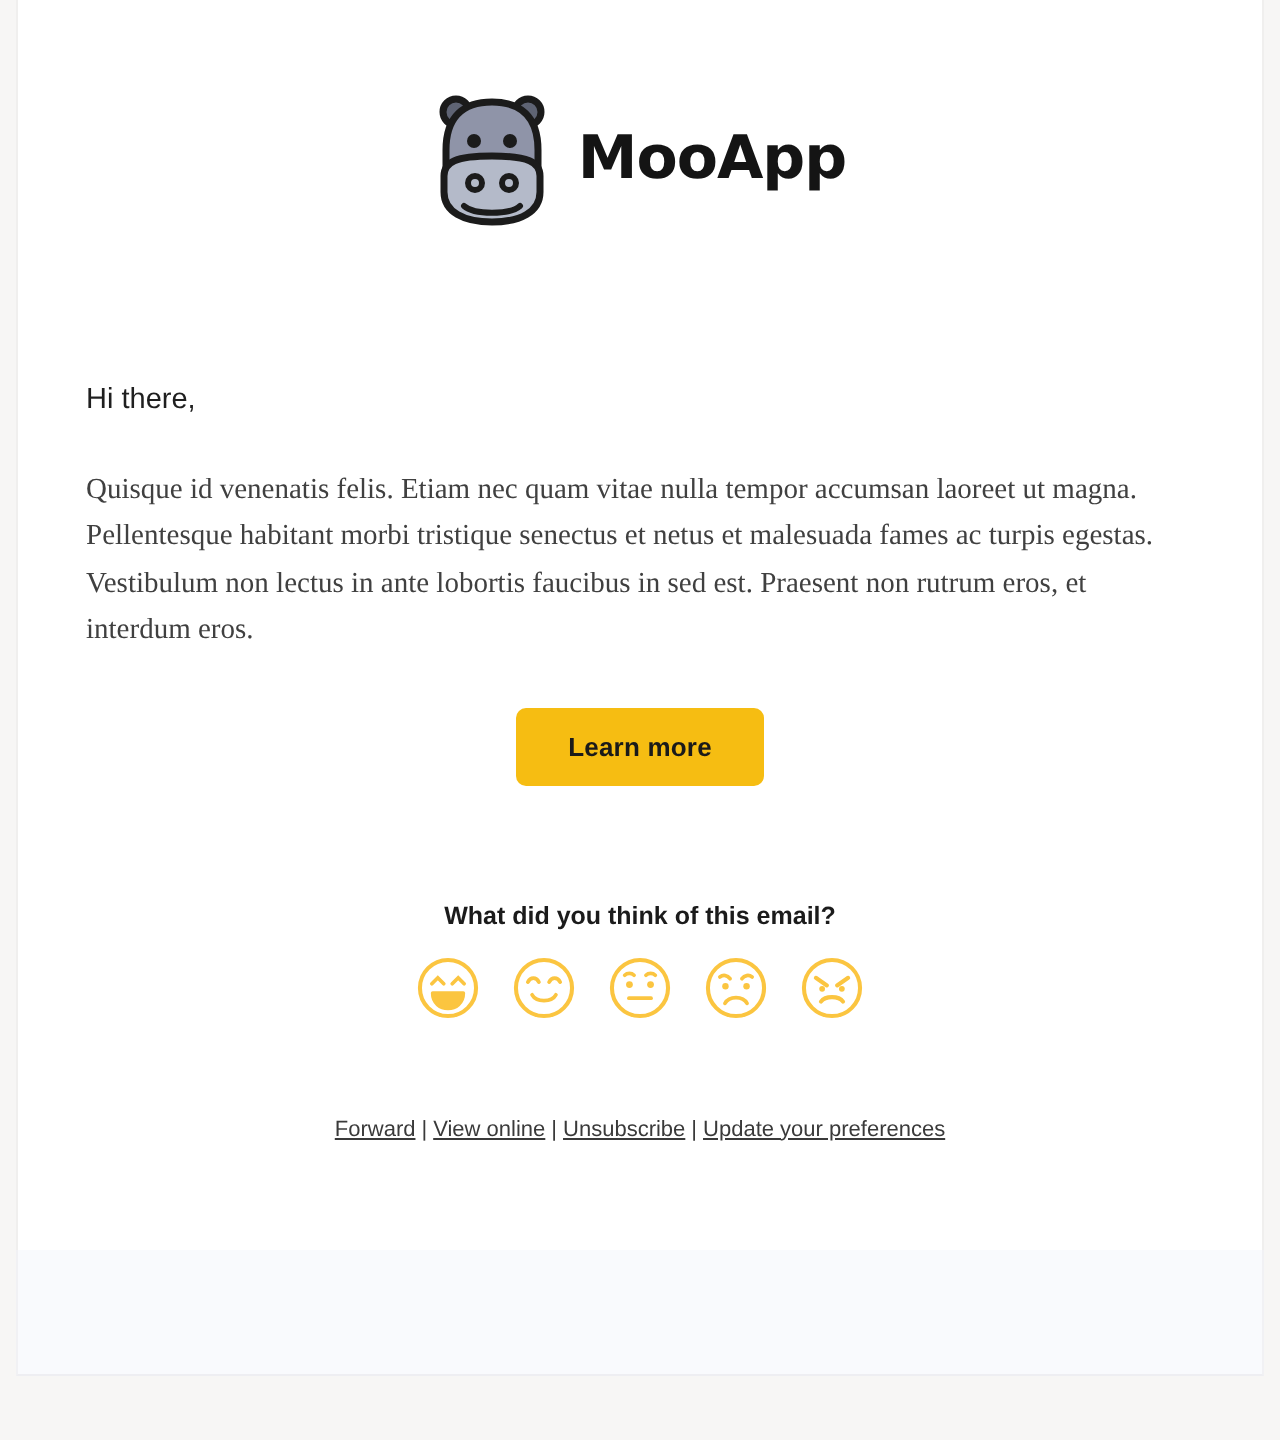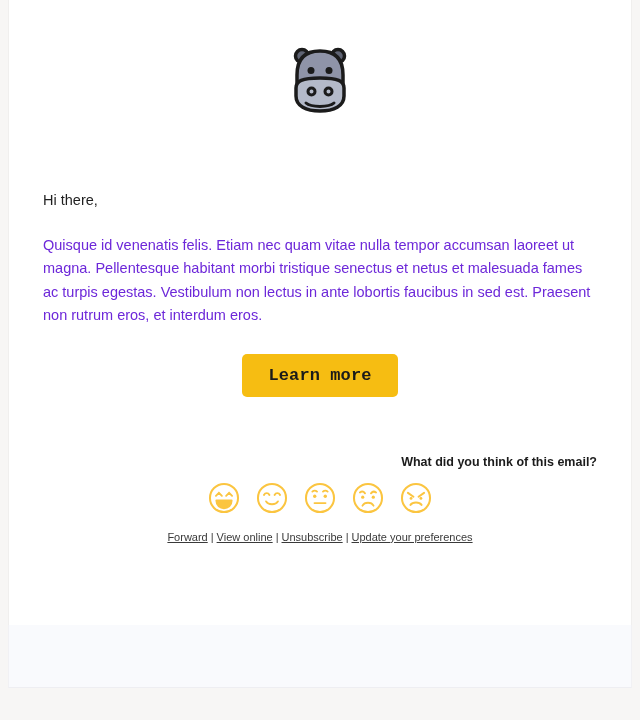--- a/index.html
+++ b/index.html
@@ -75,47 +75,48 @@
   }
   .greeting {
     margin-top: 76px;
     font-size: 14.5px;
     color: #1f1f1f;
     line-height: 1.5;
   }
   .paragraph {
     margin-top: 22px;
     font-size: 14.5px;
-    color: #6d28d9;
+    color: #404040;
     line-height: 1.62;
+    font-family: Liberation Serif, serif;
   }
 
   
   .cta-wrap {
     text-align: center;
     margin-top: 26px;
   }
   .cta-button {
     display: inline-block;
     background: #f6bd12;
     color: #1a1a1a;
-    font-size: 17px;
+    font-size: 13px;
     font-weight: 700;
     padding: 12px 26px;
     border-radius: 5px;
     border: none;
     cursor: pointer;
-    font-family: Liberation Mono, monospace;
+    font-family: Liberation Sans, sans-serif;
     letter-spacing: 0.1px;
   }
 
   
   .feedback {
     margin-top: 58px;
-    text-align: right;
+    text-align: center;
   }
   .feedback-question {
     font-size: 12.5px;
     font-weight: 700;
     color: #1b1b1b;
   }
   .faces {
     margin-top: 12px;
     display: flex;
     justify-content: center;
@@ -139,21 +140,21 @@
     color: #1b1b1b;
   }
   .company-address {
     margin-top: 5px;
     font-size: 12.5px;
     color: #2a2a2a;
   }
 
   
   .footer-links {
-    margin-top: 16px;
+    margin-top: 48px;
     text-align: center;
     font-size: 11px;
     color: #3a3a3a;
   }
   .footer-links a {
     color: #3a3a3a;
     text-decoration: underline;
   }
   .sep {
     padding: 0 3px;
@@ -182,20 +183,21 @@
             <path d="M30 118 C40 127 76 127 86 118" fill="none" stroke-width="6"></path>
           </g>
 
           <circle cx="40" cy="53" r="7" fill="#1b1b1b"></circle>
           <circle cx="76" cy="53" r="7" fill="#1b1b1b"></circle>
 
           <circle cx="41" cy="95" r="7" fill="none" stroke="#1b1b1b" stroke-width="6"></circle>
           <circle cx="75" cy="95" r="7" fill="none" stroke="#1b1b1b" stroke-width="6"></circle>
         </svg>
       </span>
+      <span class="wordmark">MooApp</span>
     </div>
 
     <div class="content">
       <p class="greeting">Hi there,</p>
       <p class="paragraph">Quisque id venenatis felis. Etiam nec quam vitae nulla tempor accumsan laoreet ut magna. Pellentesque habitant morbi tristique senectus et netus et malesuada fames ac turpis egestas. Vestibulum non lectus in ante lobortis faucibus in sed est. Praesent non rutrum eros, et interdum eros.</p>
 
       <div class="cta-wrap">
         <button class="cta-button">Learn more</button>
       </div>
 

